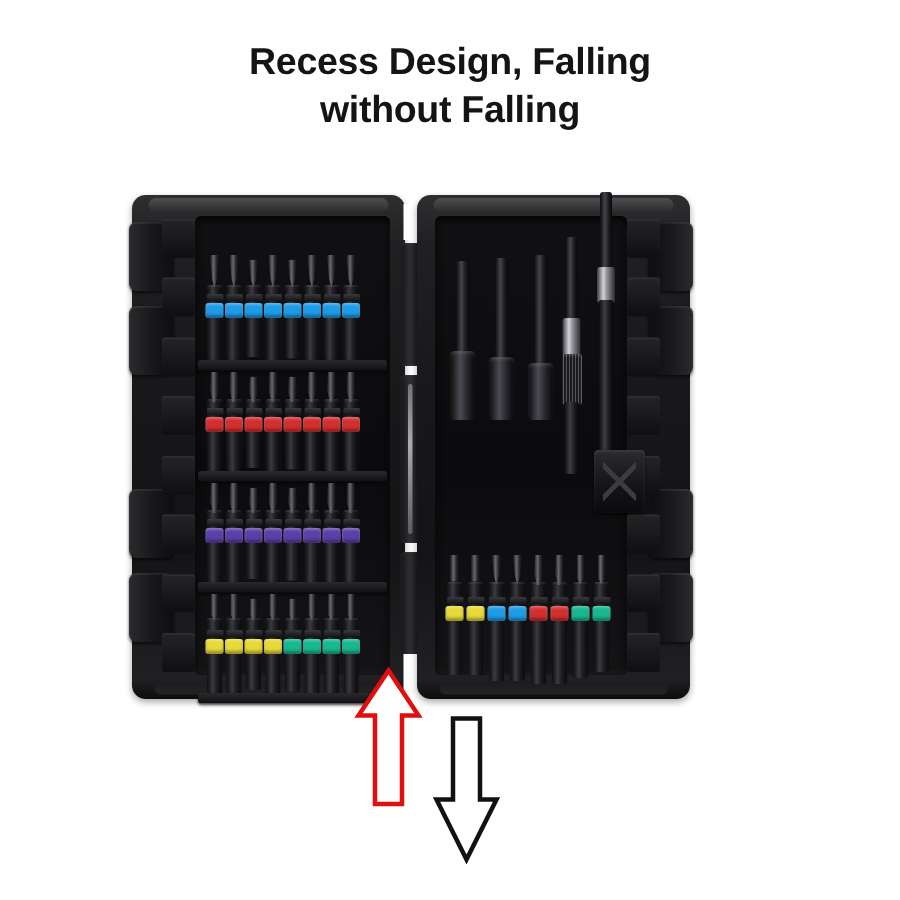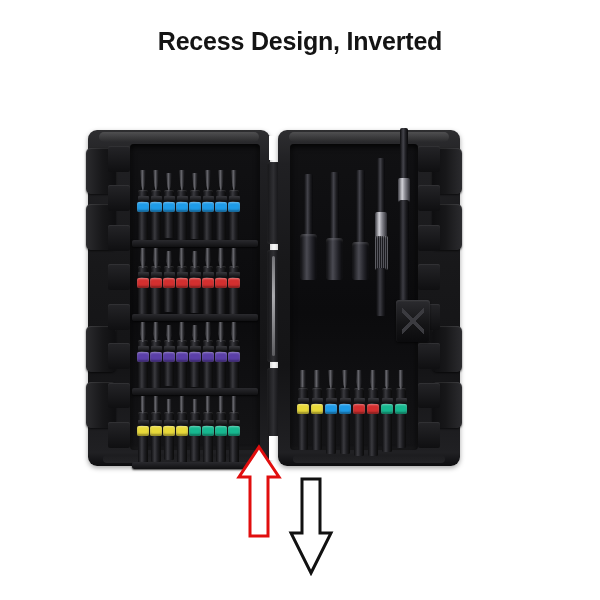--- a/index.html
+++ b/index.html
@@ -166,21 +166,22 @@
 
   
   .arrow{position:absolute;}
 </style>
 </head>
 <body>
 
 <div id="stage">
 
   <div class="title">
-    <span>Recess Design, Inverted</span>
+    <span>Recess Design, Falling</span>
+    <span class="l2">without Falling</span>
   </div>
 
   <div class="case">
 
     <div class="panel panel-left">
       <div class="shell"></div>
       <div class="tab t1"></div>
       <div class="tab t2"></div>
       <div class="tab t3"></div>
       <div class="tab t4"></div>

